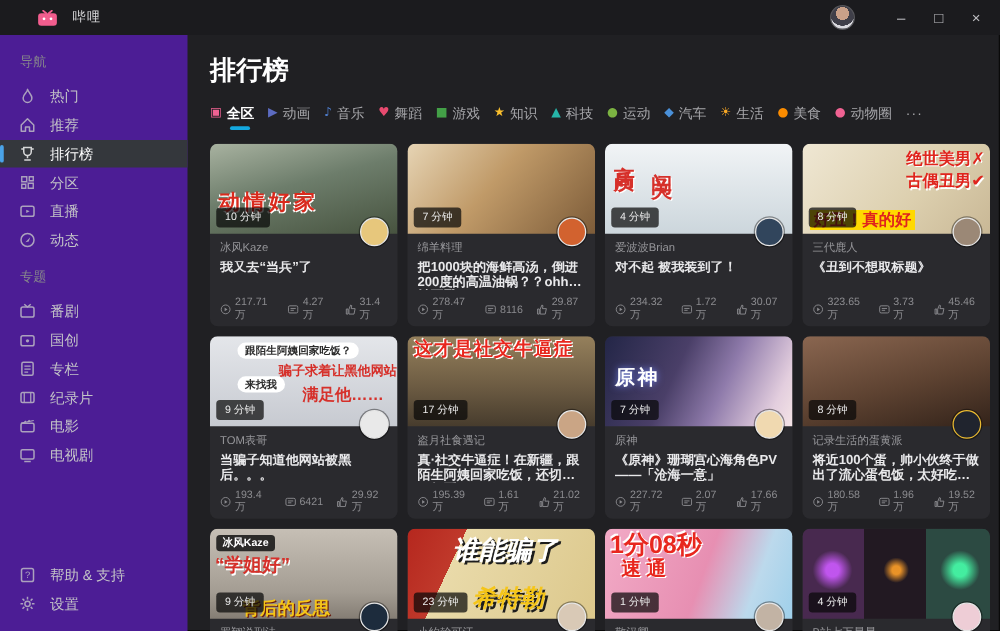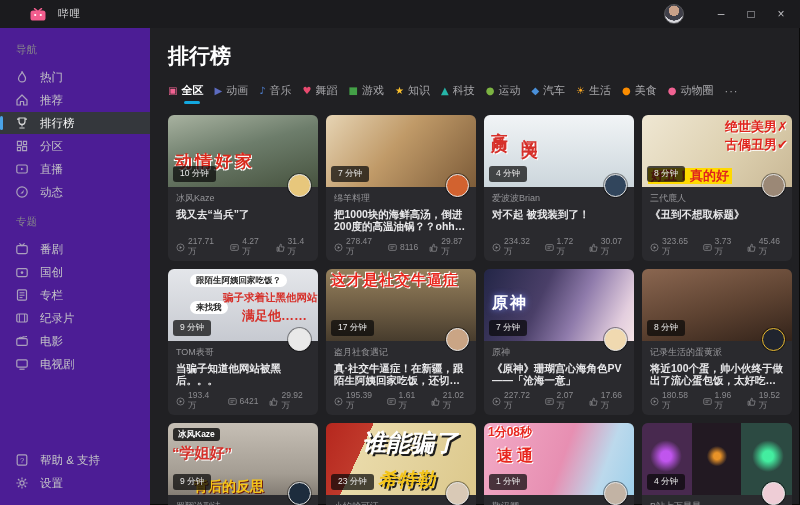--- a/index.html
+++ b/index.html
@@ -74,24 +74,24 @@
   .t6{background:linear-gradient(180deg,#95805c 0%,#6d5c43 55%,#473c2d 100%);}
   .t6 .ov0{top:3px;left:5px;color:#e8271e;font-size:15px;letter-spacing:1px;text-shadow:1px 1px 0 #fff,-1px -1px 0 #fff;}
   .t7{background:linear-gradient(115deg,#232647 0%,#4a3f68 38%,#8f7bab 62%,#e3cede 88%,#f4e4e6 100%);}
   .t7 .ov0{top:26px;left:8px;color:#fff;font-size:16px;letter-spacing:2px;text-shadow:0 0 6px rgba(120,140,255,.9);}
   .t8{background:linear-gradient(165deg,#8a6650 0%,#5d4231 55%,#33231a 100%);}
   .t9{background:linear-gradient(180deg,#c6bfb5 0%,#a49d93 70%,#847d74 100%);}
   .t9 .ov0{top:5px;left:5px;background:rgba(18,18,18,.85);color:#fff;font-size:8.5px;font-weight:600;padding:2px 5px;border-radius:3px;}
   .t9 .ov1{top:22px;left:4px;color:#d6302a;font-size:15px;text-shadow:1px 1px 0 #fff;}
   .t9 .ov2{bottom:1px;left:26px;color:#f5c518;font-size:14px;text-shadow:1px 1px 0 #6b1d10;text-align:right;}
   .t10{background:linear-gradient(115deg,#b5271e 0%,#c0392b 26%,#e9daa9 26%,#dcc88c 100%);}
-  .t10 .ov0{top:7px;left:36px;color:#fff;font-size:24px;font-style:italic;text-shadow:2px 2px 0 #1d1d1d;}
+  .t10 .ov0{top:7px;left:36px;color:#fff;font-size:21px;font-style:italic;text-shadow:2px 2px 0 #1d1d1d;}
   .t10 .ov1{bottom:5px;left:52px;color:#f5c518;font-size:19px;font-style:italic;text-shadow:2px 2px 0 #1d1d1d;}
   .t11{background:linear-gradient(110deg,#f2aac6 0%,#e78fb2 52%,#bcd9ec 78%,#9fd0ea 100%);}
-  .t11 .ov0{top:3px;left:4px;color:#e8271e;font-size:12px;text-shadow:1px 1px 0 #fff,-1px -1px 0 #fff;}
+  .t11 .ov0{top:3px;left:4px;color:#e8271e;font-size:20px;text-shadow:1px 1px 0 #fff,-1px -1px 0 #fff;}
   .t11 .ov1{top:25px;left:13px;color:#e8271e;font-size:16px;letter-spacing:4px;text-shadow:1px 1px 0 #fff,-1px -1px 0 #fff;}
   .t12{background:
     radial-gradient(circle at 16% 46%,rgba(205,90,255,.9) 0 4%,rgba(205,90,255,0) 12%),
     radial-gradient(circle at 50% 46%,rgba(255,160,40,.9) 0 4%,rgba(255,160,40,0) 12%),
     radial-gradient(circle at 84% 46%,rgba(70,255,170,.9) 0 4%,rgba(70,255,170,0) 12%),
     linear-gradient(90deg,#48294f 0 33%,#221922 33% 66%,#2c4a42 66% 100%);}
 </style>
 </head>
 <body>
 

